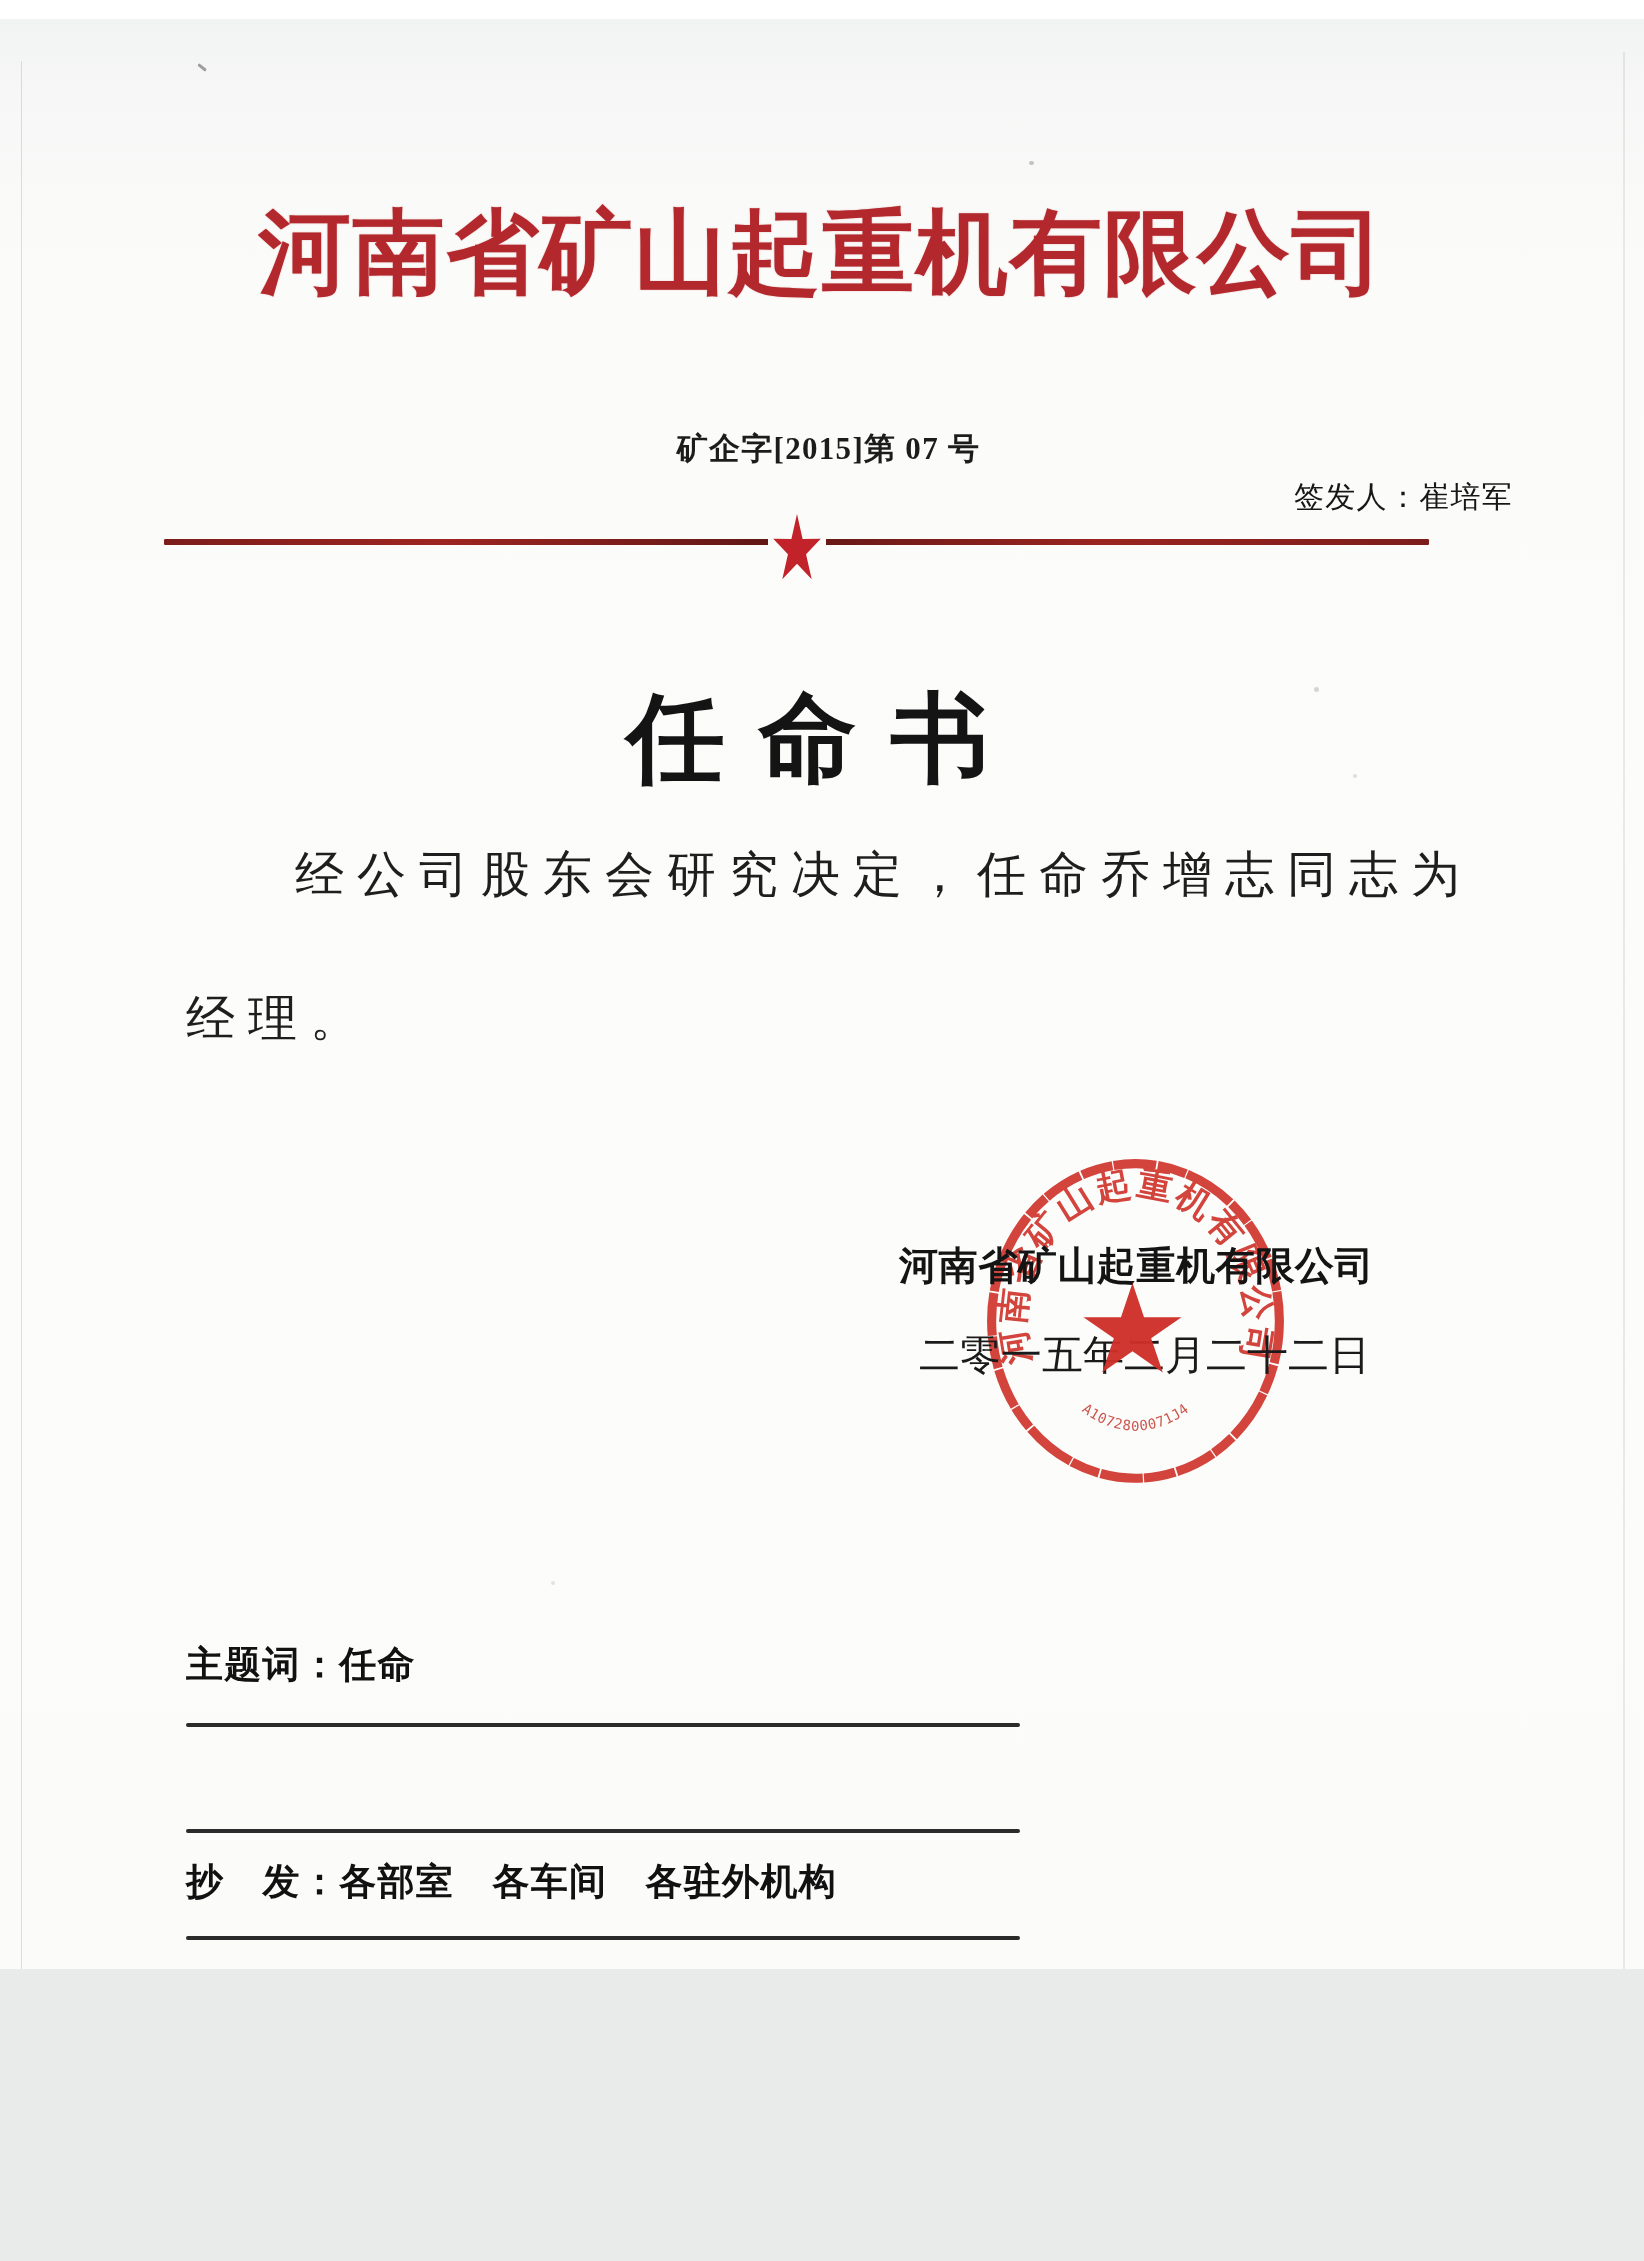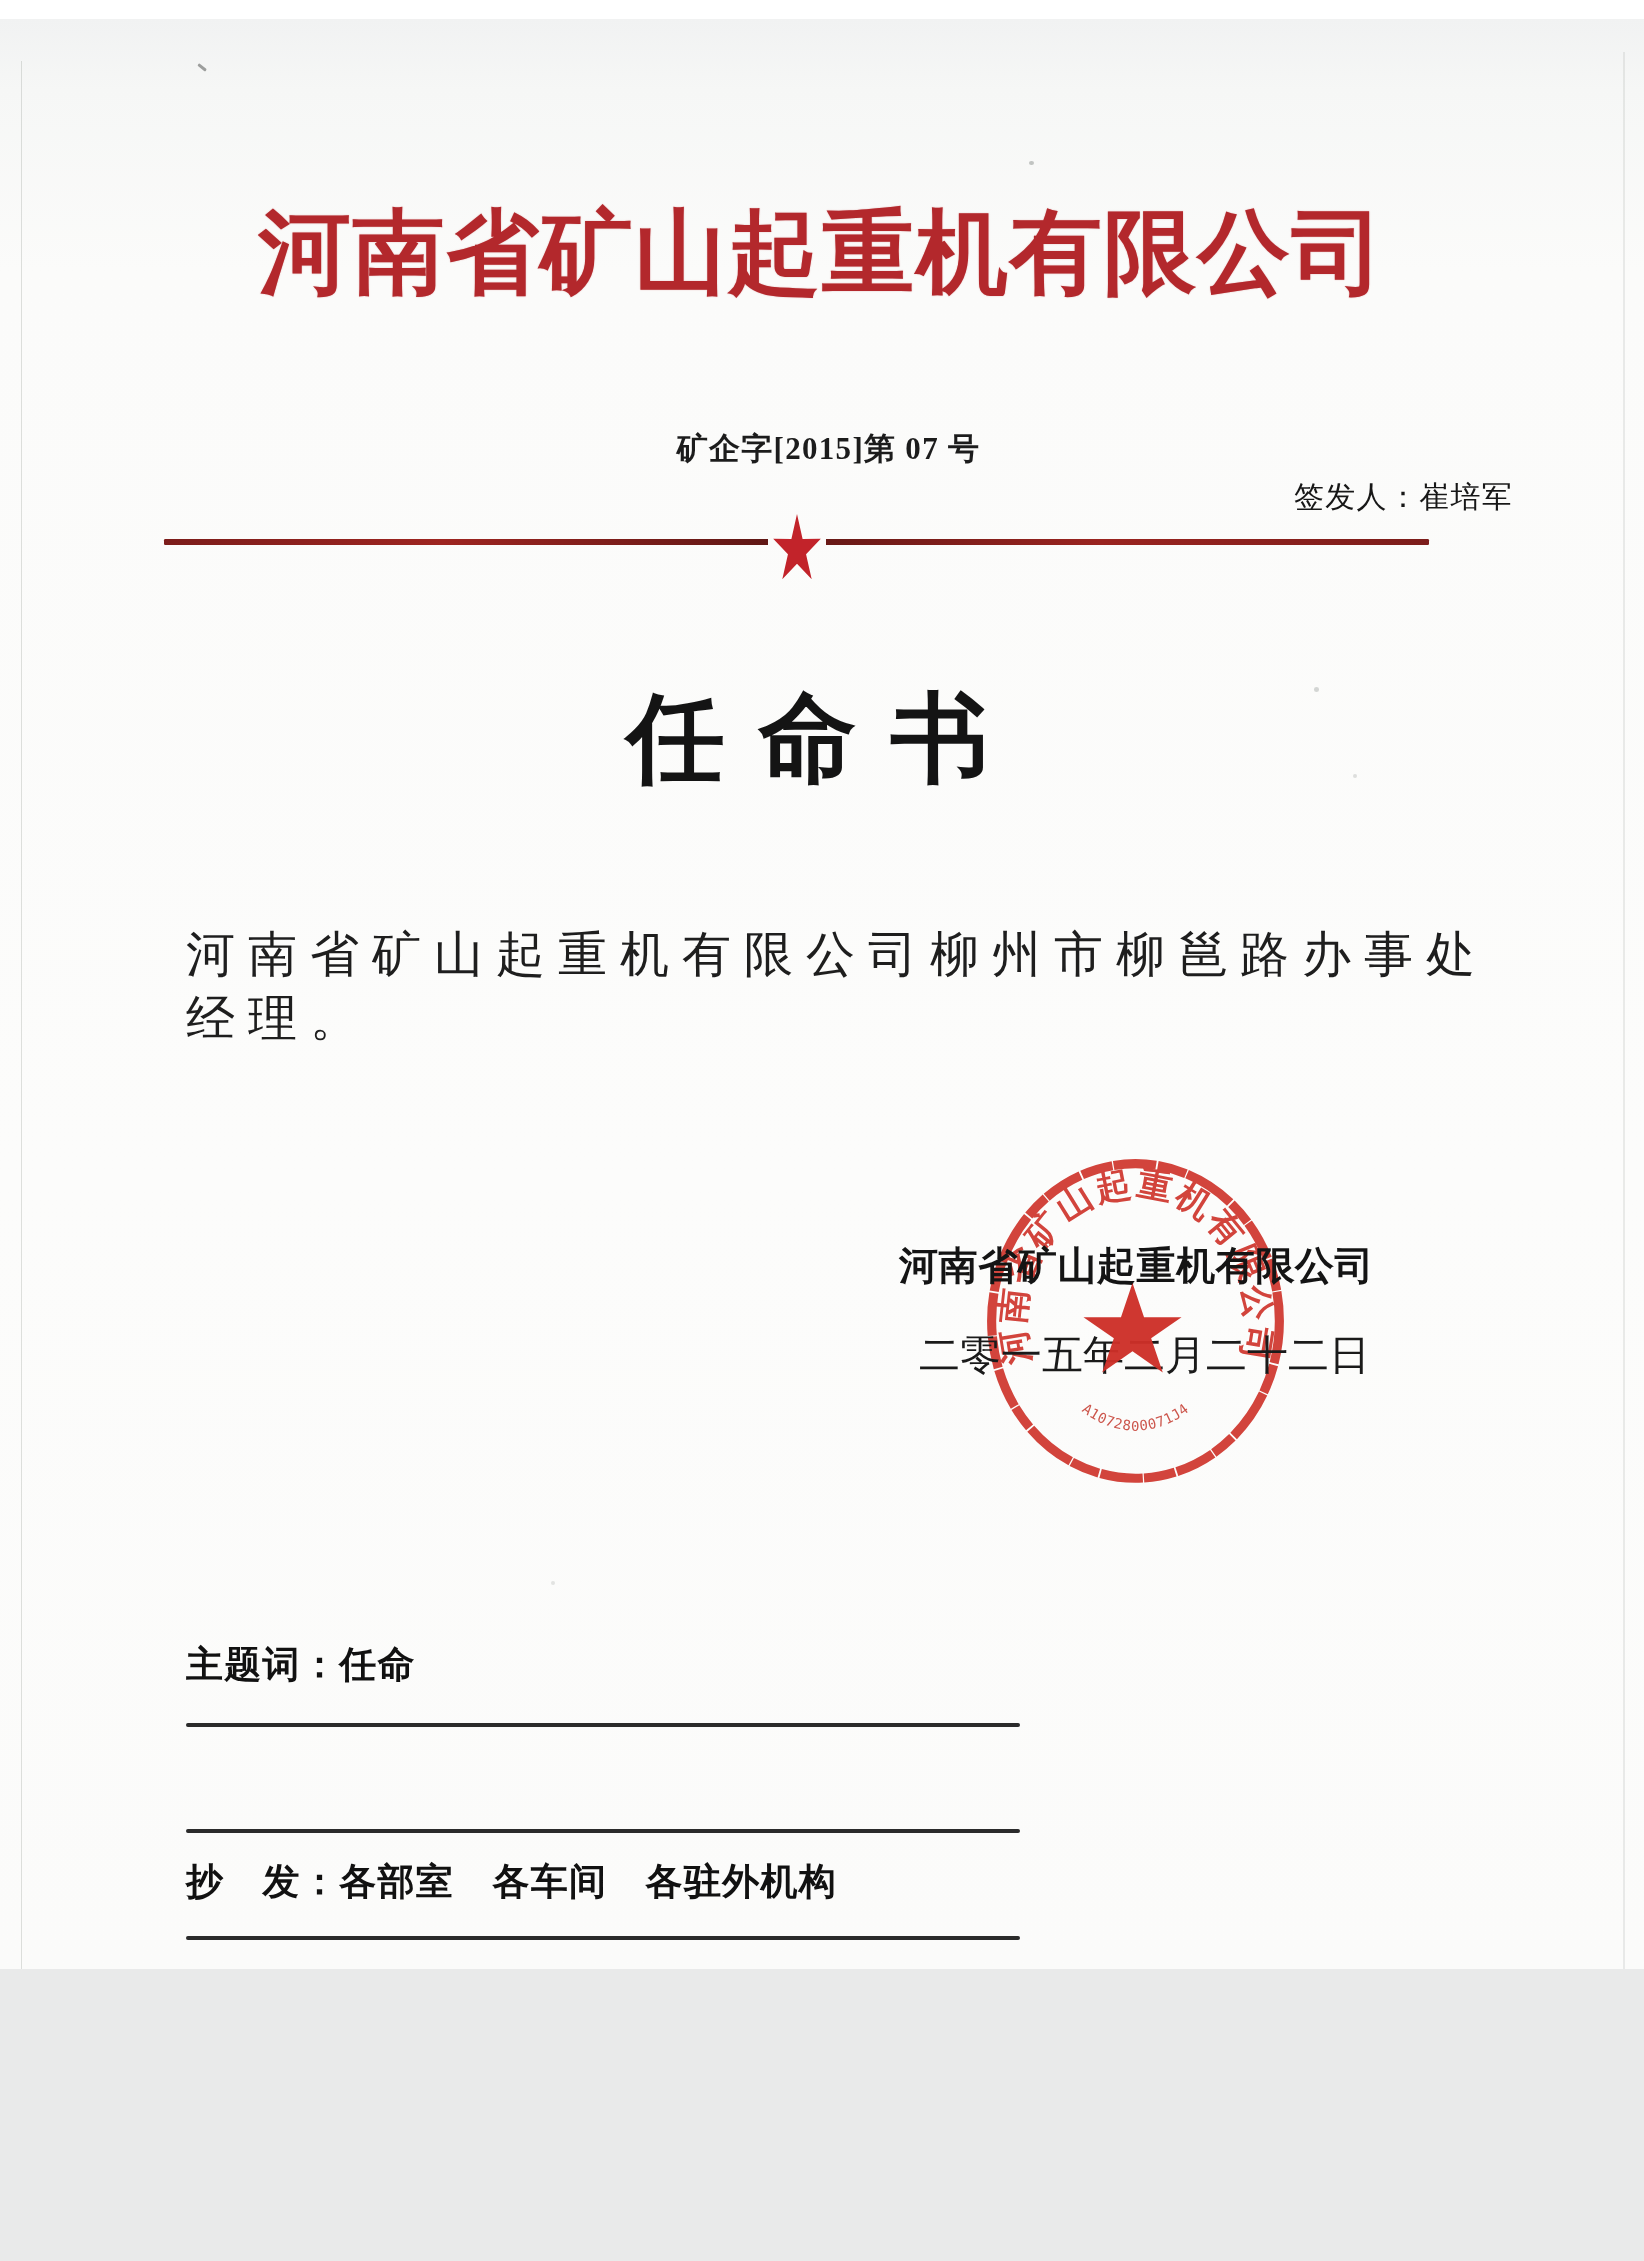--- a/index.html
+++ b/index.html
@@ -94,21 +94,21 @@
   <div class="issuer"><span>签发人：</span><span>崔培军</span></div>
 
   <div class="red-rule"></div>
   <div class="rule-gap"></div>
   <svg class="sep-star" viewBox="0 0 100 100" preserveAspectRatio="none" aria-hidden="true">
     <polygon points="50,0 61.2,34.6 97.6,34.5 68.1,55.9 79.4,90.5 50,69 20.6,90.5 31.9,55.9 2.4,34.5 38.8,34.6" fill="#c2232a"></polygon>
   </svg>
 
   <div class="doc-title">任命书</div>
 
-  <div class="body-line l2">河南省矿山起重机有限公司柳州市柳邕路办事处</div>
+  <div class="body-line l1">经公司股东会研究决定，任命乔增志同志为</div>
   <div class="body-line l3">经理。</div>
 
   <svg class="seal" viewBox="0 0 520 577" aria-hidden="true">
     <defs>
       <path id="ringPath" d="M 89 342 A 182 205 0 1 1 431 342" fill="none"></path>
       <path id="codePath" d="M 133 375 A 155 180 0 0 0 387 375" fill="none"></path>
     </defs>
     <ellipse class="seal-ring" cx="260" cy="272" rx="236" ry="258"></ellipse>
     <text class="seal-ring-text" text-anchor="middle">
       <textPath href="#ringPath" startOffset="50%">河南省矿山起重机有限公司</textPath>

